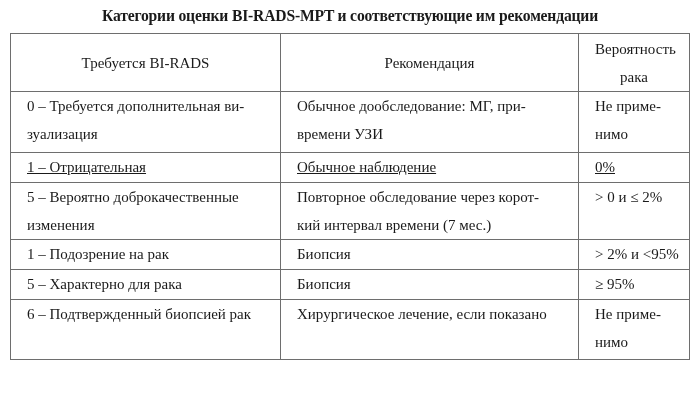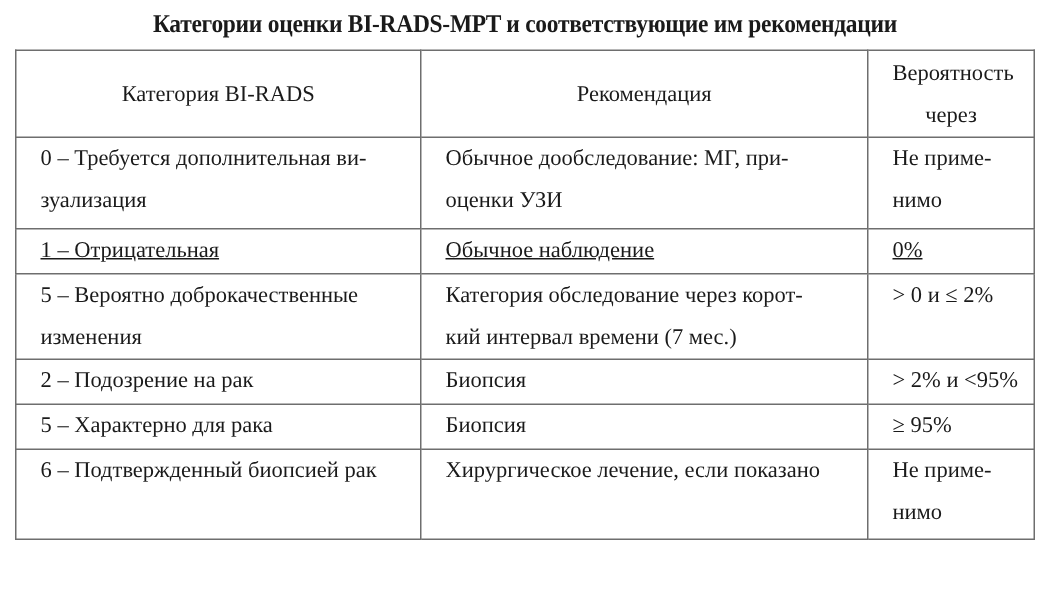--- a/index.html
+++ b/index.html
@@ -70,37 +70,37 @@
 <div class="doc-title">Категории оценки BI-RADS-MPT и соответствующие им рекомендации</div>
 
 <table class="birads">
   <colgroup>
     <col class="c1">
       <col class="c2">
       <col class="c3">
   </colgroup>
   <thead>
     <tr>
-      <th>Категория BI-RADS</th>
+      <th>Требуется BI-RADS</th>
       <th>Рекомендация</th>
       <th class="col-prob">
         <span class="line">Вероятность</span>
-        <span class="line">через</span>
+        <span class="line">рака</span>
       </th>
     </tr>
   </thead>
   <tbody>
     <tr class="r0">
       <td>
         <span class="line">0 – Требуется дополнительная ви-</span>
         <span class="line">зуализация</span>
       </td>
       <td>
         <span class="line">Обычное дообследование: МГ, при-</span>
-        <span class="line">оценки УЗИ</span>
+        <span class="line">времени УЗИ</span>
       </td>
       <td>
         <span class="line">Не приме-</span>
         <span class="line">нимо</span>
       </td>
     </tr>
     <tr class="r1">
       <td>
         <span class="line">1 – Отрицательная</span>
       </td>
@@ -110,30 +110,30 @@
       <td>
         <span class="line">0%</span>
       </td>
     </tr>
     <tr class="r3">
       <td>
         <span class="line">5 – Вероятно доброкачественные</span>
         <span class="line">изменения</span>
       </td>
       <td>
-        <span class="line">Категория обследование через корот-</span>
+        <span class="line">Повторное обследование через корот-</span>
         <span class="line">кий интервал времени (7 мес.)</span>
       </td>
       <td>
         <span class="line">&gt; 0 и ≤ 2%</span>
       </td>
     </tr>
     <tr class="r4">
       <td>
-        <span class="line">2 – Подозрение на рак</span>
+        <span class="line">1 – Подозрение на рак</span>
       </td>
       <td>
         <span class="line">Биопсия</span>
       </td>
       <td>
         <span class="line">&gt; 2% и &lt;95%</span>
       </td>
     </tr>
     <tr class="r5">
       <td>

